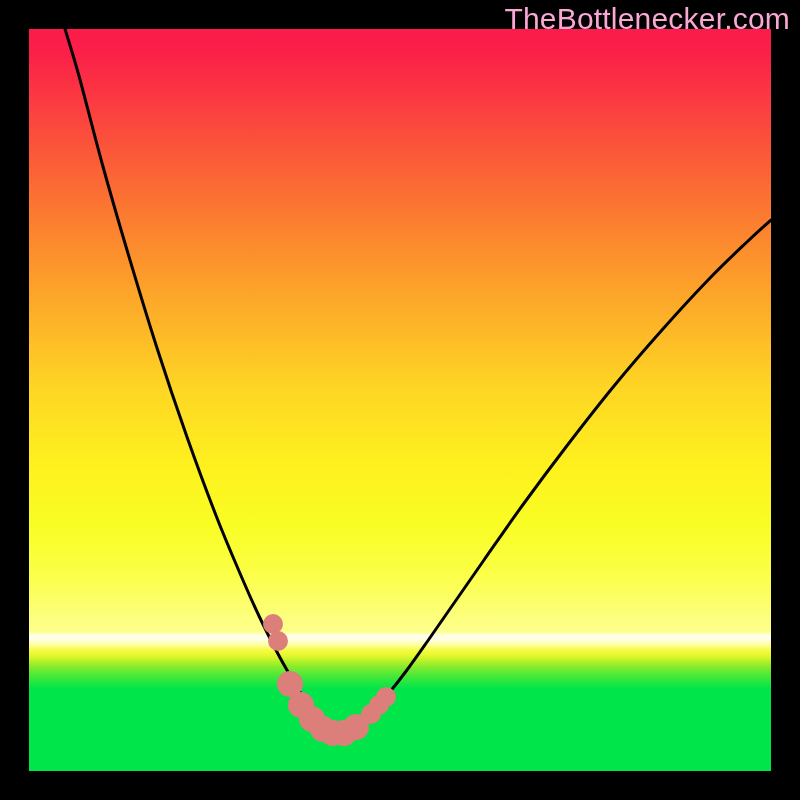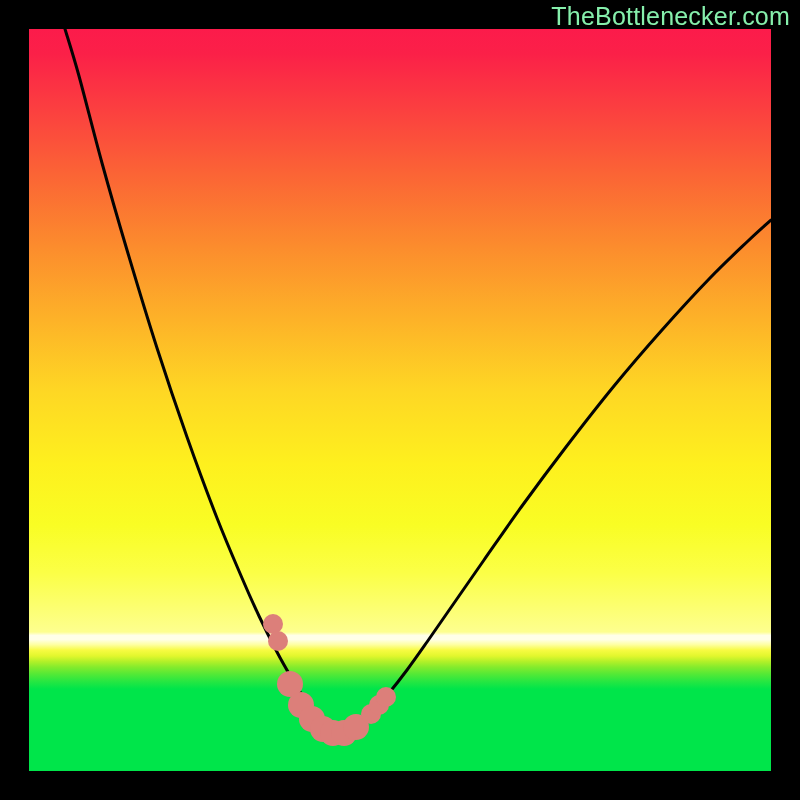--- a/index.html
+++ b/index.html
@@ -64,22 +64,22 @@
     position: absolute;
     left: 0;
     top: 0;
     width: 742px;
     height: 742px;
   }
   .watermark {
     position: absolute;
     top: 2px;
     right: 10px;
-    color: #86efac;
-    font-size: 25px;
+    color: #f9a8d4;
+    font-size: 30px;
     font-weight: 400;
     letter-spacing: 0.2px;
   }
 </style>
 </head>
 <body>
 
 <div class="frame">
   <div class="gradient-main"></div>
   <div class="gradient-band"></div>

